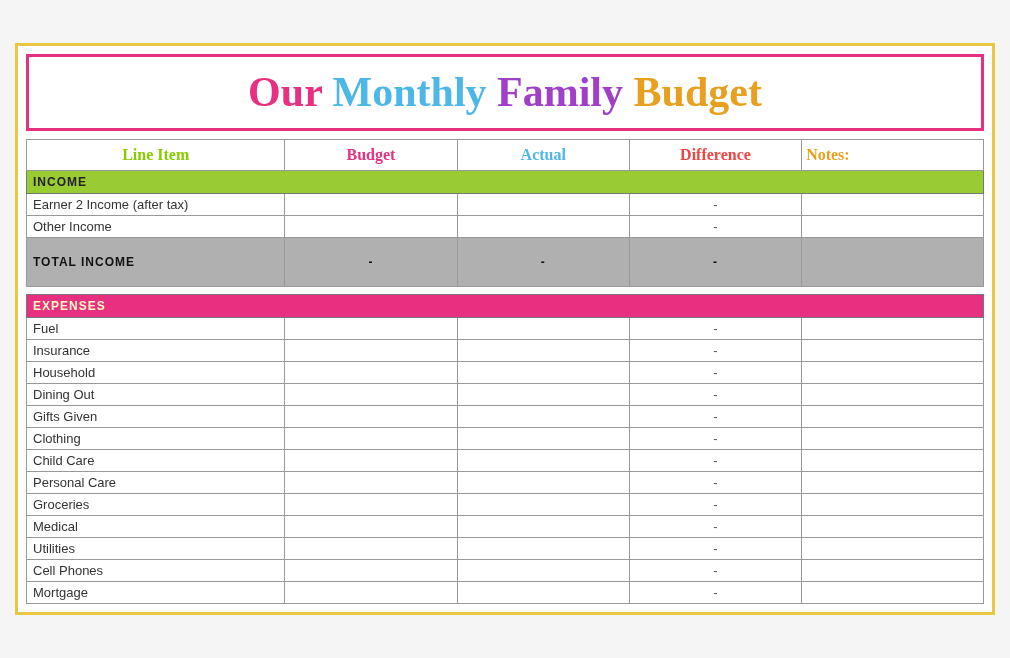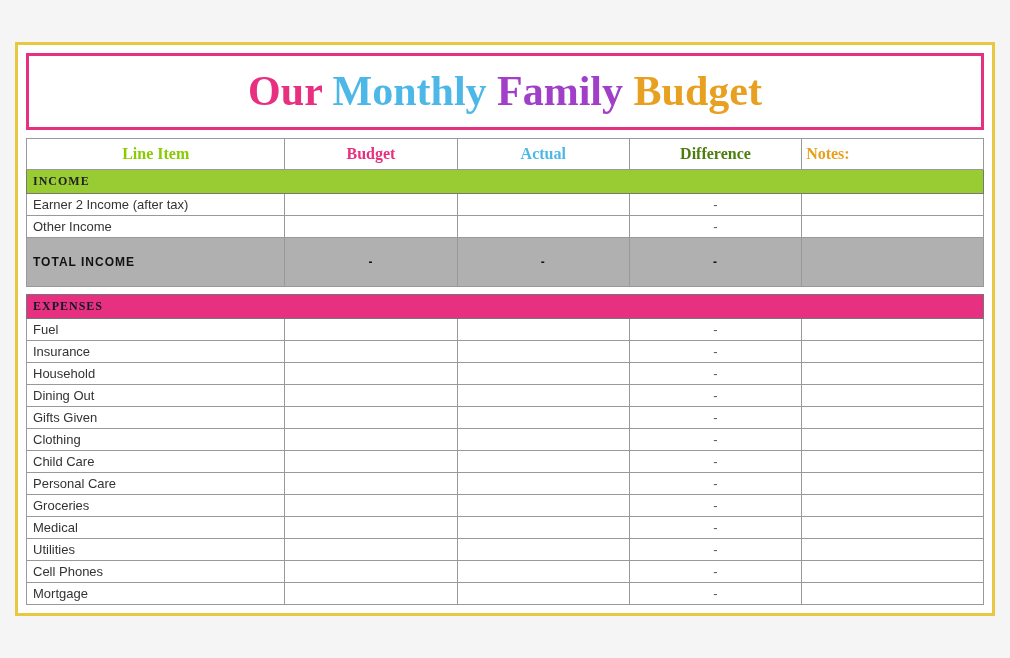--- a/index.html
+++ b/index.html
@@ -47,43 +47,42 @@
       background: white;
       font-weight: bold;
       font-size: 16px;
       font-family: 'Comic Sans MS', cursive;
       text-align: center;
       padding: 6px 4px;
     }
     .th-lineitem { color: #88cc00; text-align: left; }
     .th-budget { color: #e83080; }
     .th-actual { color: #4db8e8; }
-    .th-difference { color: #4d7c0f; }
+    .th-difference { color: #ef4444; }
     .th-notes { color: #e8a020; text-align: left !important; }
 
     .col-lineitem { width: 27%; }
     .col-budget { width: 18%; }
     .col-actual { width: 18%; }
     .col-difference { width: 18%; }
     .col-notes { width: 19%; }
 
     .section-header td {
       background: #99cc33;
       color: #222;
       font-weight: bold;
       font-size: 12px;
       letter-spacing: 1px;
       padding: 4px 6px;
       text-transform: uppercase;
       border-color: #777;
-      font-family: Liberation Serif, serif;
     }
     .section-header.expenses td {
       background: #e83080;
-      color: #0f172a;
+      color: #fef9c3;
     }
     .total-row td {
       background: #b0b0b0;
       font-weight: bold;
       font-size: 12px;
       letter-spacing: 1px;
       text-transform: uppercase;
       color: #111;
       padding: 17px 6px;
     }

